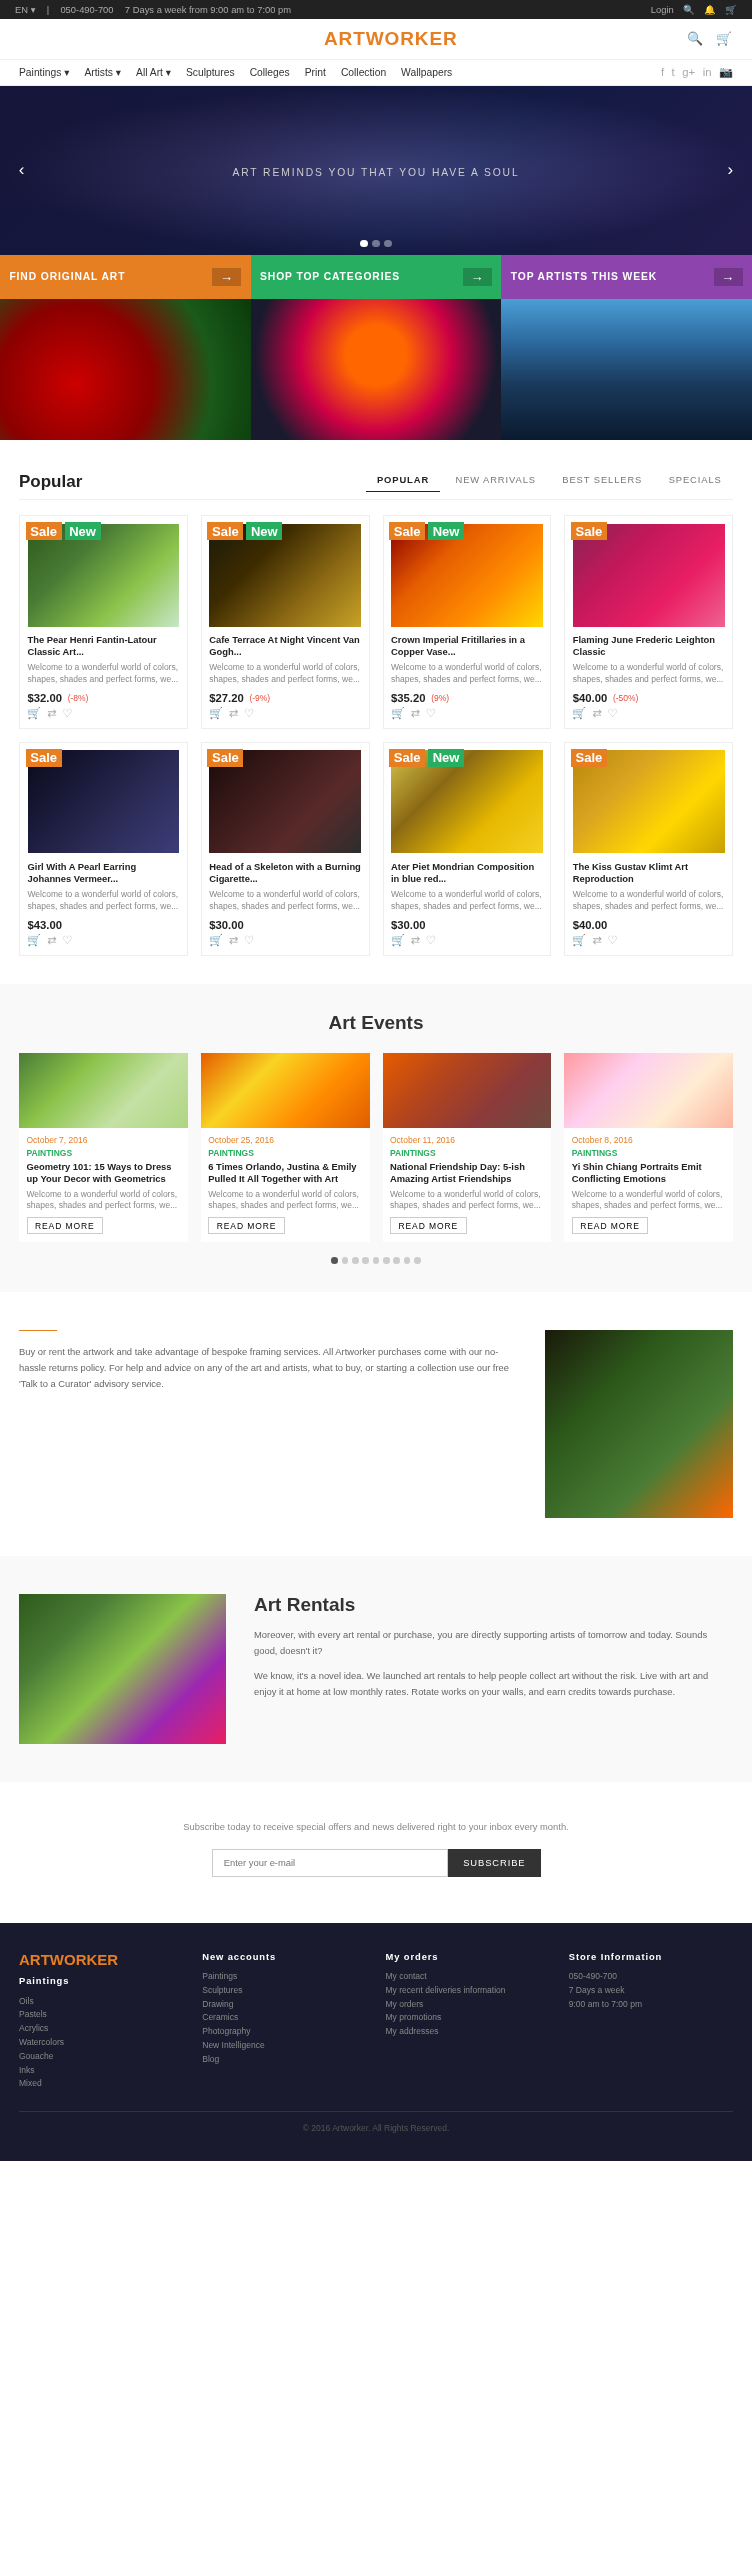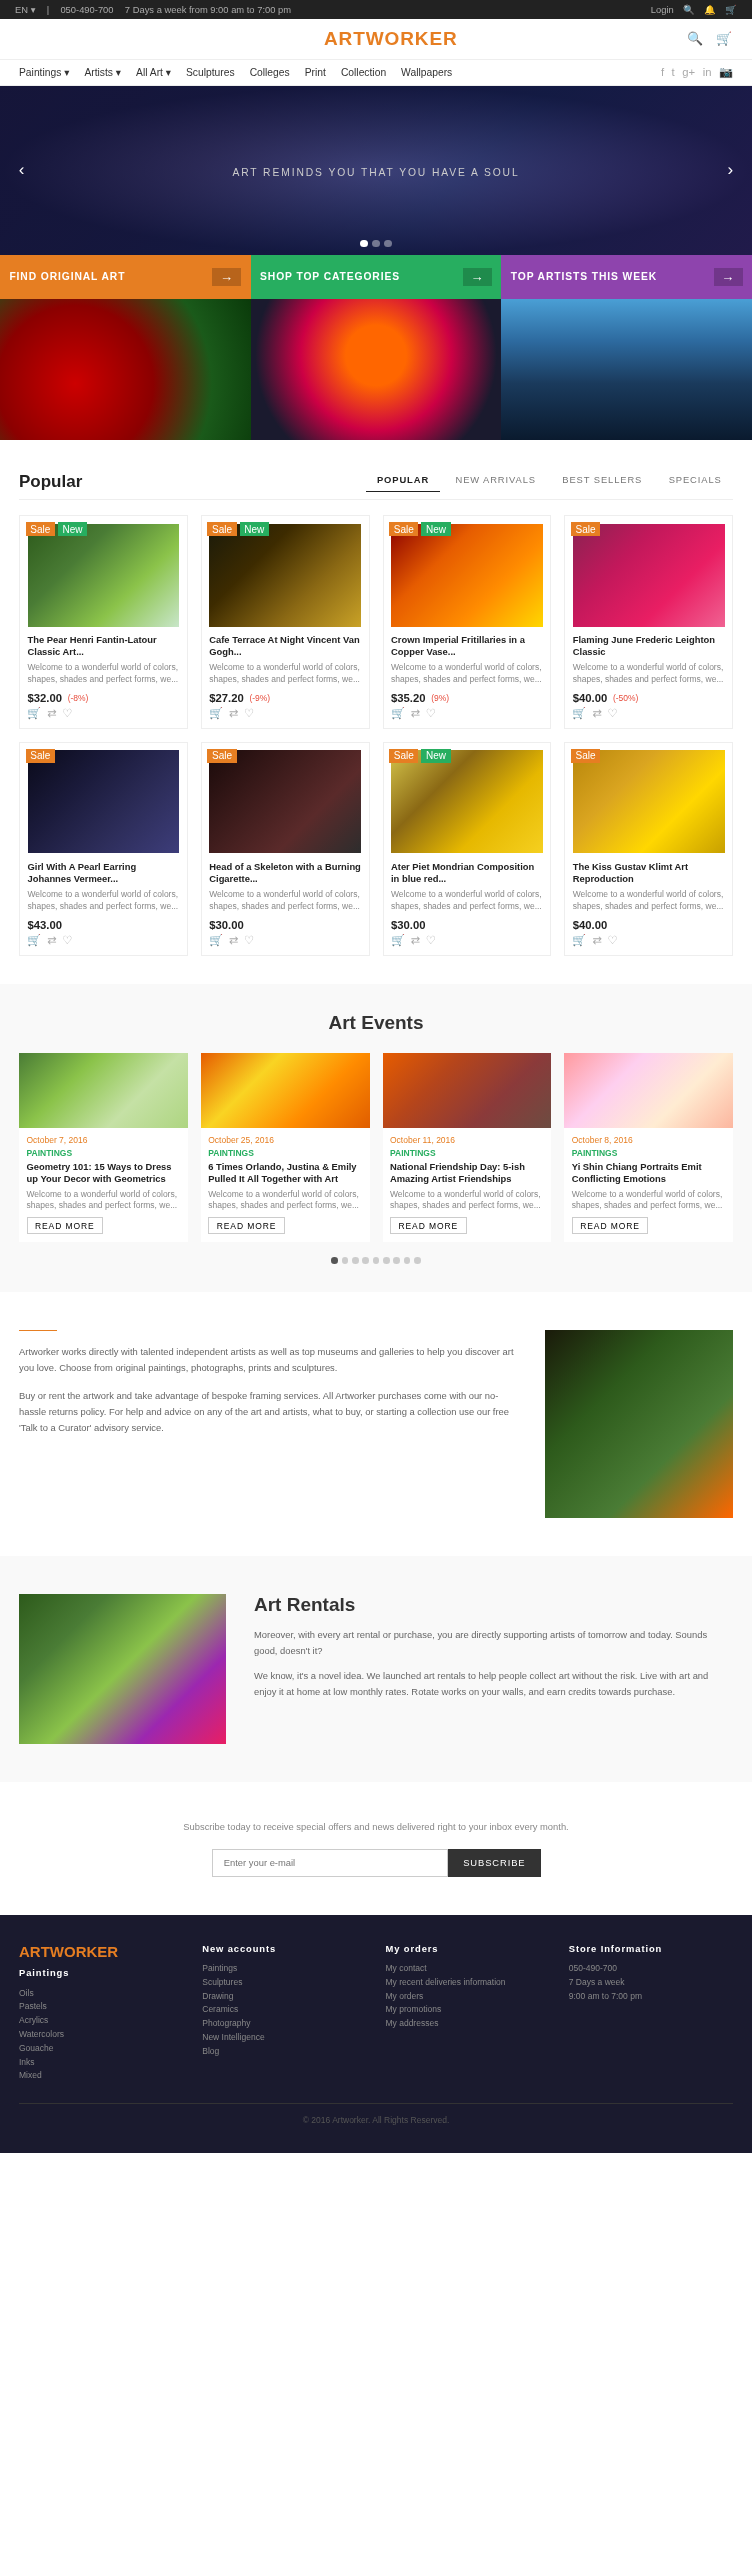--- a/index.html
+++ b/index.html
@@ -62,21 +62,21 @@
     .product-img { width: 100%; height: 103px; margin-bottom: 7.5px; }
     .product-img-1 { background: linear-gradient(135deg, #2d5a1b, #4a7c35, #8bc34a, #c8e6c9); }
     .product-img-2 { background: linear-gradient(135deg, #1a1a0a, #3d2b00, #8b6914, #c9a227); }
     .product-img-3 { background: linear-gradient(135deg, #8B0000, #e65c00, #ff8c00, #ffd700); }
     .product-img-4 { background: linear-gradient(135deg, #8b2252, #c2185b, #e91e63, #f06292); }
     .product-img-5 { background: linear-gradient(135deg, #0a0a1a, #1a1a3a, #2d2d5a, #3d3d7a); }
     .product-img-6 { background: linear-gradient(135deg, #1a0a0a, #3a1a1a, #5a2a2a, #2d2d2d); }
     .product-img-7 { background: linear-gradient(135deg, #d4c44a, #8B6914, #e6b800, #f5d020); }
     .product-img-8 { background: linear-gradient(135deg, #b8860b, #daa520, #ffd700, #c8a000); }
     .product-badges { position: absolute; top: 5.6px; left: 5.6px; display: flex; gap: 2.8px; }
-    .badge { font-size: 10px; padding: 1.9px 4.7px; font-weight: normal; color: #fff; }
+    .badge { font-size: 13px; padding: 1.9px 4.7px; font-weight: bold; color: #fff; }
     .badge-sale { background: #e67e22; }
     .badge-new { background: #27ae60; }
     .product-name { font-size: 9.4px; font-weight: bold; color: #222; margin-bottom: 3.8px; line-height: 1.3; }
     .product-desc { font-size: 8.5px; color: #888; line-height: 1.4; margin-bottom: 5.6px; }
     .product-price { display: flex; align-items: center; gap: 5.6px; }
     .price-current { font-size: 11.3px; font-weight: bold; color: #222; }
     .price-discount { font-size: 8.5px; color: #e74c3c; }
     .product-actions { display: flex; gap: 5.6px; align-items: center; margin-top: 3.8px; }
     .action-icon { font-size: 11.3px; color: #aaa; cursor: pointer; }
 
@@ -113,21 +113,21 @@
     .rentals-section { padding: 38px 19px; display: flex; gap: 28px; align-items: flex-start; background: #f9f9f9; }
     .rentals-img { width: 207px; height: 150px; background: linear-gradient(135deg, #2d5a1b, #4a7c35, #8bc34a, #9c27b0, #e91e63); }
     .rentals-right { flex: 1; }
     .rentals-title { font-size: 19px; font-weight: bold; margin-bottom: 11.3px; }
     .rentals-text { font-size: 9.4px; color: #666; line-height: 1.7; margin-bottom: 9.4px; }
 
     
     .newsletter-section { padding: 38px 19px; text-align: center; }
     .newsletter-title { font-size: 20.7px; font-weight: bold; margin-bottom: 5.6px; }
     .newsletter-sub { font-size: 9.4px; color: #888; margin-bottom: 15px; line-height: 1.5; }
-    .newsletter-form { display: flex; justify-content: center; gap: 0; max-width: 329px; margin: 0 auto; }
+    .newsletter-form { display: flex; justify-content: center; gap: 0; max-width: 329px; margin: 8px auto; }
     .newsletter-input { flex: 1; padding: 7.5px 11.3px; border: 0.9px solid #ccc; font-size: 9.4px; outline: none; }
     .newsletter-btn { background: #333; color: #fff; border: none; padding: 7.5px 15px; font-size: 9.4px; letter-spacing: 0.9px; cursor: pointer; }
 
     
     .footer { background: #1a1a2e; color: #aaa; padding: 28px 19px; }
     .footer-top { display: grid; grid-template-columns: 1fr 1fr 1fr 1fr; gap: 19px; margin-bottom: 19px; }
     .footer-logo { font-size: 15px; font-weight: bold; color: #fff; margin-bottom: 7.5px; }
     .footer-logo span { color: #e67e22; }
     .footer-col-title { font-size: 9.4px; font-weight: bold; color: #fff; margin-bottom: 9.4px; letter-spacing: 0.9px; }
     .footer-link { display: block; font-size: 8.5px; color: #888; text-decoration: none; margin-bottom: 3.8px; }
@@ -438,21 +438,20 @@
     <div class="events-dot"></div>
     <div class="events-dot"></div>
     <div class="events-dot"></div>
     <div class="events-dot"></div>
   </div>
 </div>
 
 <div class="advisory-section">
   <div class="advisory-left">
     <div class="advisory-divider"></div>
-    <p class="advisory-text">Artworker works directly with talented independent artists as well as top museums and galleries to help you discover art you love. Choose from original paintings, photographs, prints and sculptures.</p>
     <p class="advisory-text">Buy or rent the artwork and take advantage of bespoke framing services. All Artworker purchases come with our no-hassle returns policy. For help and advice on any of the art and artists, what to buy, or starting a collection use our free 'Talk to a Curator' advisory service.</p>
   </div>
   <div class="advisory-right">
     <div class="advisory-img"></div>
   </div>
 </div>
 
 <div class="rentals-section">
   <div class="rentals-img"></div>
   <div class="rentals-right">

